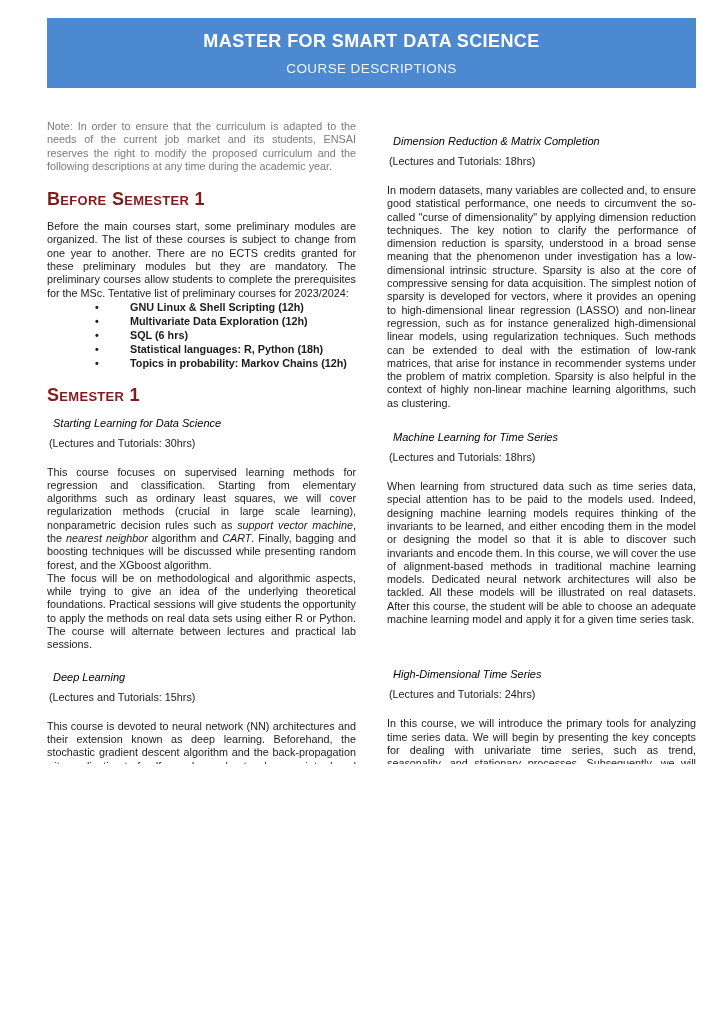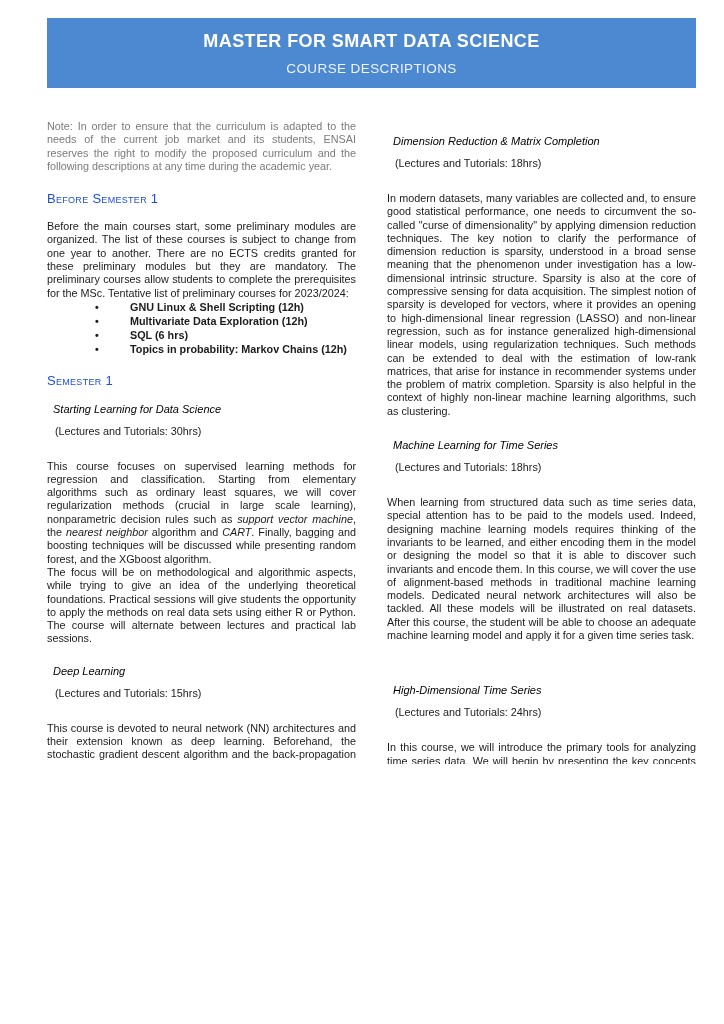--- a/index.html
+++ b/index.html
@@ -31,27 +31,27 @@
   p.body{margin:0 0 0 0;text-align:justify;}
   .gap-s{height:12px;}
   .gap-m{height:14px;}
   .gap-l{height:35px;}
   .note{
     color:#7a7a7a;text-align:justify;margin:0;
   }
   h2.sect{
     margin:0 0 9px 0;
     font-variant:small-caps;
-    font-size:13px;line-height:24px;font-weight:normal;color:#1d4ed8;
+    font-size:18px;line-height:24px;font-weight:bold;color:#7f1d1d;
     letter-spacing:.3px;
   }
   .course-title{
     margin:6px;font-size:11px;font-weight:normal;font-style:italic;line-height:14px;color:#000;
   }
-  .course-hours{margin:8px;line-height:14px;}
+  .course-hours{margin:2px;line-height:14px;}
   .it{font-style:italic;}
   .muted{color:#9a9a9a;margin-left:20px;}
   ul.prelim{
     list-style:none;margin:1px 0 0 0;padding:0;
   }
   ul.prelim li{
     position:relative;padding-left:83px;line-height:13.9px;font-weight:bold;
   }
   ul.prelim li::before{
     content:"\2022";position:absolute;left:48px;top:0;font-weight:bold;
@@ -93,20 +93,21 @@
   <div class="col col-left">
     <p class="note">Note: In order to ensure that the curriculum is adapted to the needs of the current job market and its students, ENSAI reserves the right to modify the proposed curriculum and the following descriptions at any time during the academic year.</p>
     <div class="gap-m"></div>
 
     <h2 class="sect">Before Semester 1</h2>
     <p class="body intro">Before the main courses start, some preliminary modules are organized. The list of these courses is subject to change from one year to another. There are no ECTS credits granted for these preliminary modules but they are mandatory. The preliminary courses allow students to complete the prerequisites for the MSc. Tentative list of preliminary courses for 2023/2024:</p>
     <ul class="prelim">
       <li>GNU Linux &amp; Shell Scripting (12h)</li>
       <li>Multivariate Data Exploration (12h)</li>
       <li>SQL (6 hrs)</li>
+      <li>Statistical languages: R, Python (18h)</li>
       <li>Topics in probability: Markov Chains (12h)</li>
     </ul>
     <div class="gap-s"></div>
 
     <h2 class="sect">Semester 1</h2>
 
     <p class="course-title">Starting Learning for Data Science</p>
     <p class="course-hours">(Lectures and Tutorials: 30hrs)</p>
     <div class="gap-m"></div>
     <p class="body"><span>This course focuses on supervised learning methods for regression and classification. Starting from elementary algorithms such as ordinary least squares, we will cover regularization methods (crucial in large scale learning), nonparametric decision rules such as </span><span class="it">support vector machine</span><span>, the </span><span class="it">nearest neighbor</span><span> algorithm and </span><span class="it">CART</span><span>. Finally, bagging and boosting techniques will be discussed while presenting random forest, and the XGboost algorithm.</span></p>

